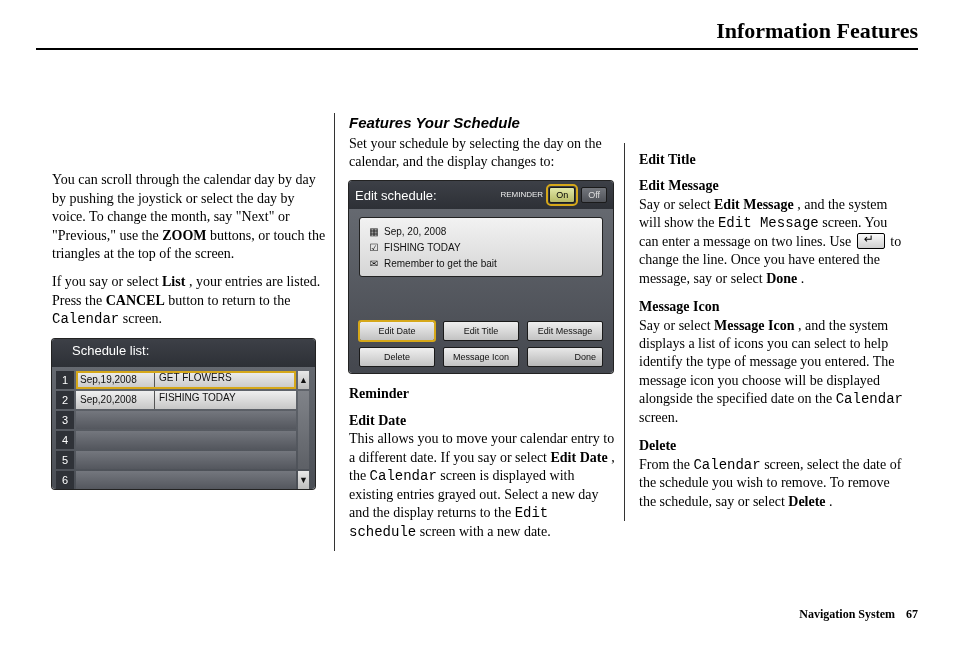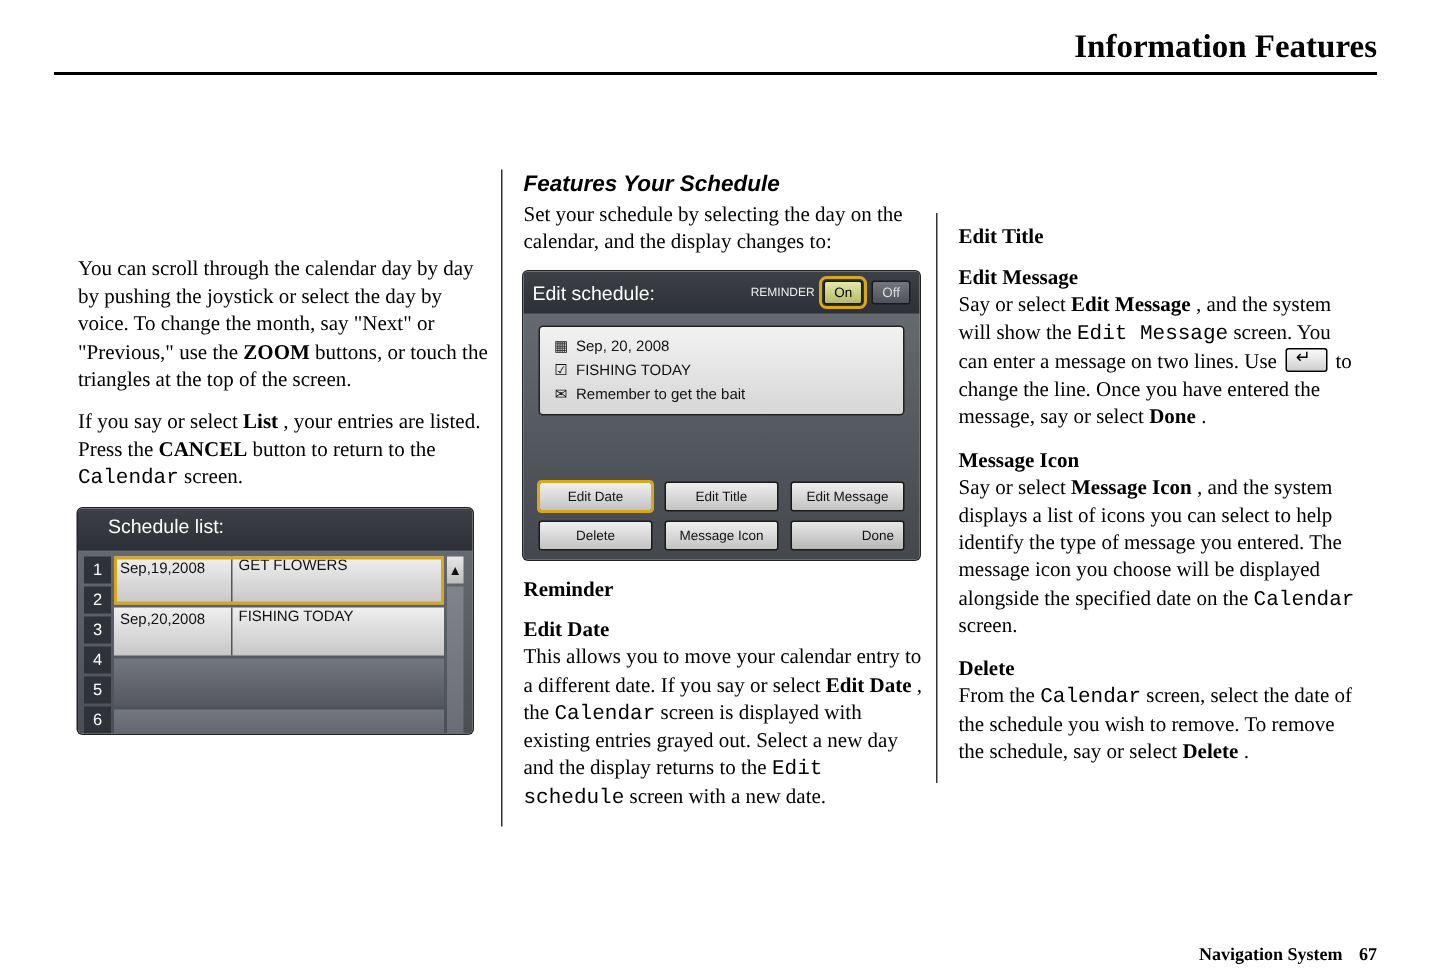--- a/index.html
+++ b/index.html
@@ -118,21 +118,21 @@
     height: 18px;
     background: #2f3238;
     color: #fff;
     font-size: 11px;
     text-align: center;
     line-height: 18px;
     margin-bottom: 2px;
   }
   .shot1-rowscol { flex: 1; }
   .shot1-row {
-    height: 32px;
+    height: 18px;
     background: linear-gradient(#efefef,#c7c7c7);
     margin-bottom: 2px;
     font-size: 10px;
     color: #111;
     display: flex;
   }
   .shot1-row.empty { background: linear-gradient(#74777e,#54575e); }
   .shot1-row.sel { outline: 2px solid #d6a81a; outline-offset: -2px; }
   .shot1-row .date {
     width: 70px;
@@ -222,21 +222,21 @@
     color: #111;
     line-height: 18px;
     text-align: center;
   }
   .shot2-btns .btn.sel { outline: 2px solid #d6a81a; outline-offset: -1px; }
   .shot2-btns .btn.done { text-align: right; padding-right: 6px; background: linear-gradient(#e8e8e8,#b7b7b7); }
 
   .footer {
     position: absolute;
     right: 36px;
-    bottom: 8px;
+    bottom: 30px;
     font-size: 12px;
   }
   .footer .label { font-weight: bold; }
   .footer .num { font-weight: bold; margin-left: 8px; }
 </style>
 </head>
 <body>
 
 <div class="page">
   <div class="header-title">Information Features</div>

